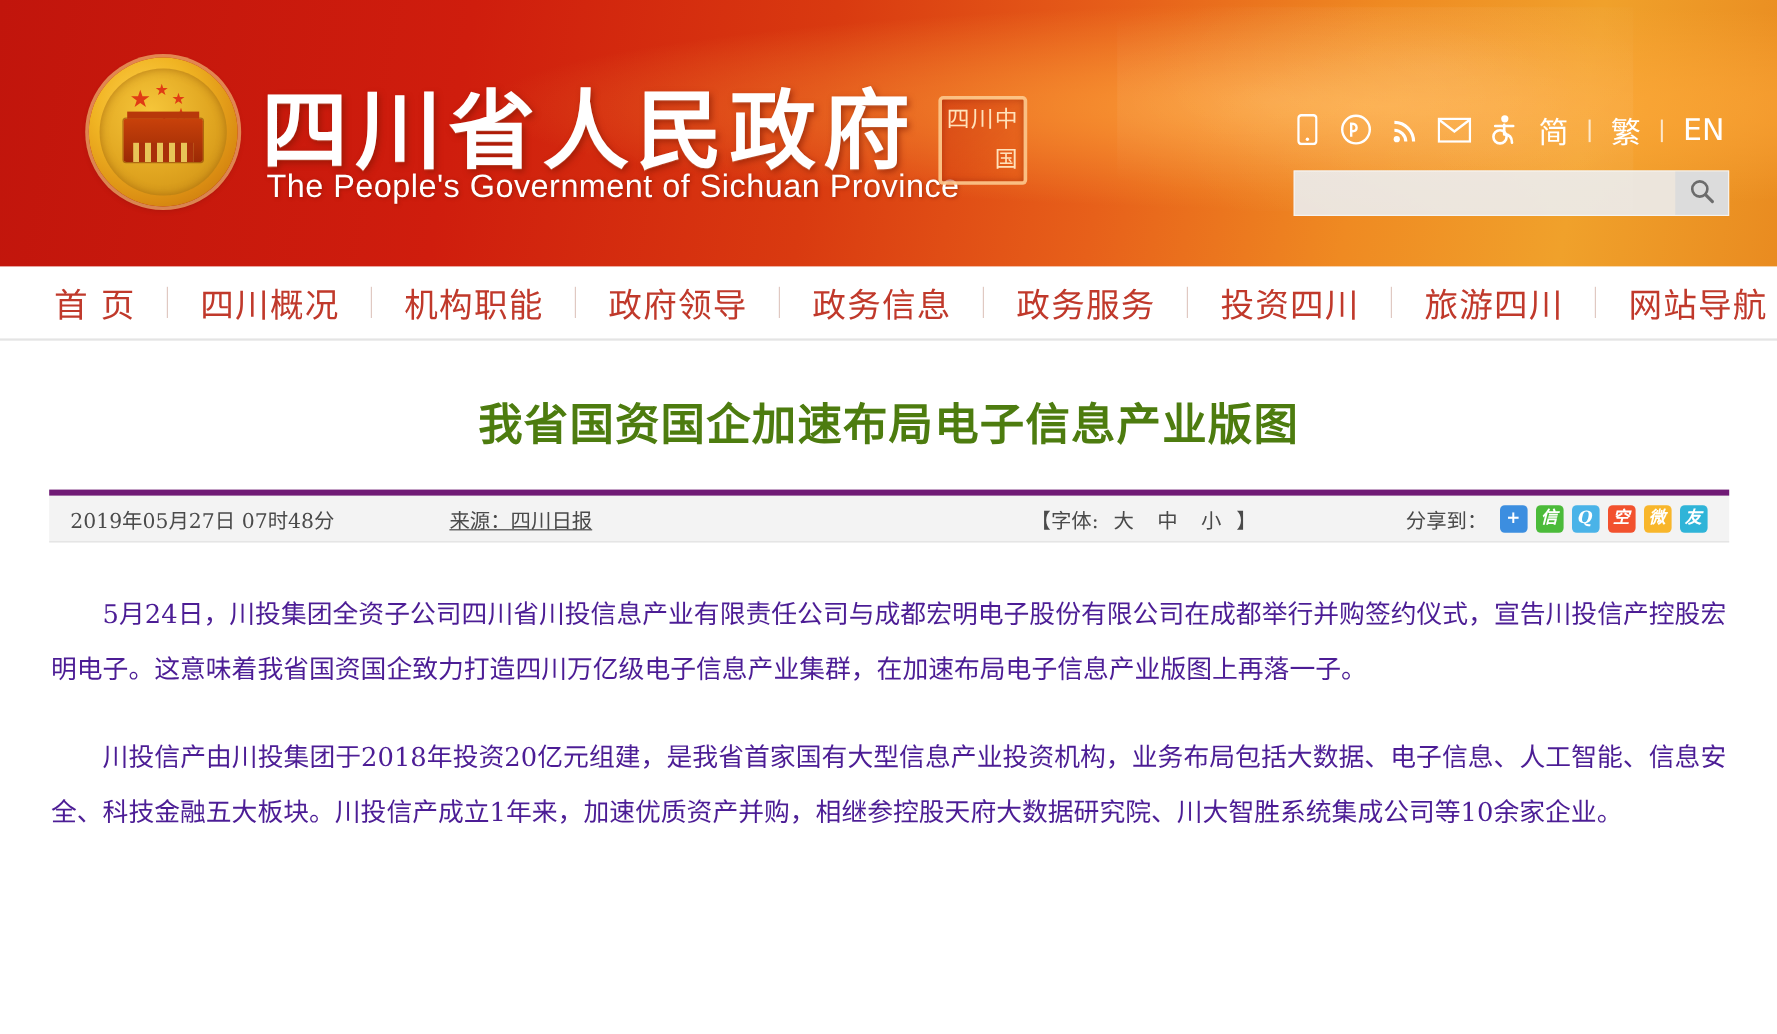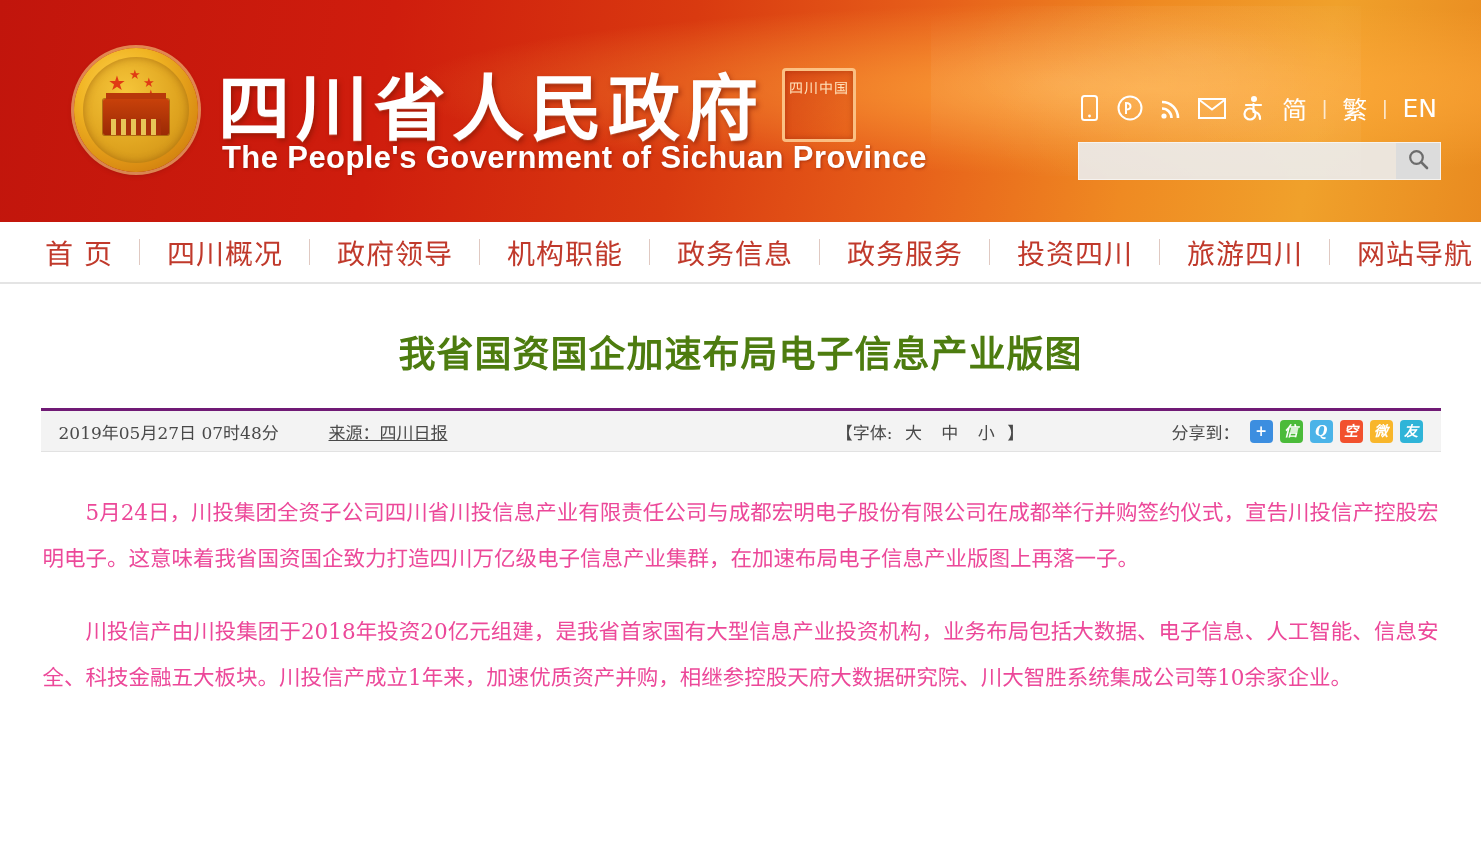--- a/index.html
+++ b/index.html
@@ -89,38 +89,38 @@
     font-size: 72px;
     letter-spacing: 6px;
     text-shadow: 2px 3px 5px rgba(120,20,0,0.55), 0 1px 0 rgba(255,220,180,0.35);
     white-space: nowrap;
   }
   .site-title-en {
     position: absolute;
     left: 222px; top: 140px;
     color: #ffffff;
     font-family: "Liberation Sans", sans-serif;
-    font-weight: bold;
-    font-size: 31px;
+    font-weight: normal;
+    font-size: 27px;
     letter-spacing: 0.4px;
     text-shadow: 1px 1px 3px rgba(120,20,0,0.5);
     white-space: nowrap;
   }
   .seal {
     position: absolute;
-    left: 782px; top: 68px;
+    left: 782px; top: 80px;
     width: 74px; height: 74px;
     border: 3px solid rgba(255,210,150,0.85);
     border-radius: 4px;
     background: linear-gradient(135deg, rgba(200,40,10,0.55), rgba(230,90,20,0.35));
     color: #ffe2bb;
     font-family: "DejaVu Serif", serif;
-    font-size: 14px;
+    font-size: 19px;
     line-height: 33px;
-    text-align: left;
+    text-align: right;
     padding: 1px 4px;
     letter-spacing: 1px;
     box-shadow: 0 0 6px rgba(120,20,0,0.4) inset;
   }
 
   
   .util-row {
     position: absolute;
     right: 42px; top: 90px;
     display: flex;
@@ -219,29 +219,30 @@
     font-weight: bold;
     font-size: 37px;
     color: #4d7c0f;
     letter-spacing: 1px;
     margin: 0 0 30px 0;
     line-height: 1.3;
   }
   .meta-bar {
     height: 44px;
     background: #f3f3f3;
-    border-top: 3px solid #701a75;
+    border-top: 5px solid #701a75;
     border-bottom: 1px solid #e2e2e2;
     display: flex;
     align-items: center;
     font-size: 17px;
     color: #4a4a4a;
     font-family: "DejaVu Serif", "Liberation Serif", serif;
     padding: 0 18px;
     position: relative;
+    gap: 46px;
   }
   .meta-date { width: 270px; }
   .meta-source { width: 350px; text-decoration: underline; }
   .meta-font { flex: 1; text-align: center; padding-left: 10px; }
   .meta-font .fs { padding: 0 7px; cursor: pointer; }
   .meta-share {
     display: flex;
     align-items: center;
     gap: 7px;
     margin-left: auto;
@@ -263,21 +264,21 @@
   .si-wechat { background: #4bbb3a; }
   .si-qq { background: #4ab3e8; }
   .si-qzone { background: #f2512e; }
   .si-weibo { background: #f8b62b; }
   .si-pengyou { background: #2fb4d8; }
 
   .body-text {
     font-family: "DejaVu Serif", "Liberation Serif", serif;
     font-size: 21.5px;
     line-height: 2.15;
-    color: #ec4899;
+    color: #4c1d95;
     margin: 0;
     padding: 38px 2px 0 2px;
     text-align: justify;
   }
   .body-text p { margin: 0 0 26px 0; text-indent: 2em; }
 </style>
 </head>
 <body>
 
 <div class="header">
@@ -357,22 +358,22 @@
             <path d="M13.2 13.2 L19 19" stroke="#6c6c6c" stroke-width="2.6" stroke-linecap="round"></path>
           </svg>
       </span>
     </button>
   </div>
 </div>
 
 <nav class="nav">
   <a class="nav-item" href="#">首 页</a>
   <a class="nav-item" href="#">四川概况</a>
+  <a class="nav-item" href="#">机构职能</a>
   <a class="nav-item" href="#">政府领导</a>
-  <a class="nav-item" href="#">机构职能</a>
   <a class="nav-item" href="#">政务信息</a>
   <a class="nav-item" href="#">政务服务</a>
   <a class="nav-item" href="#">投资四川</a>
   <a class="nav-item" href="#">旅游四川</a>
   <a class="nav-item" href="#">网站导航</a>
 </nav>
 
 <div class="page">
   <div class="article">
 

